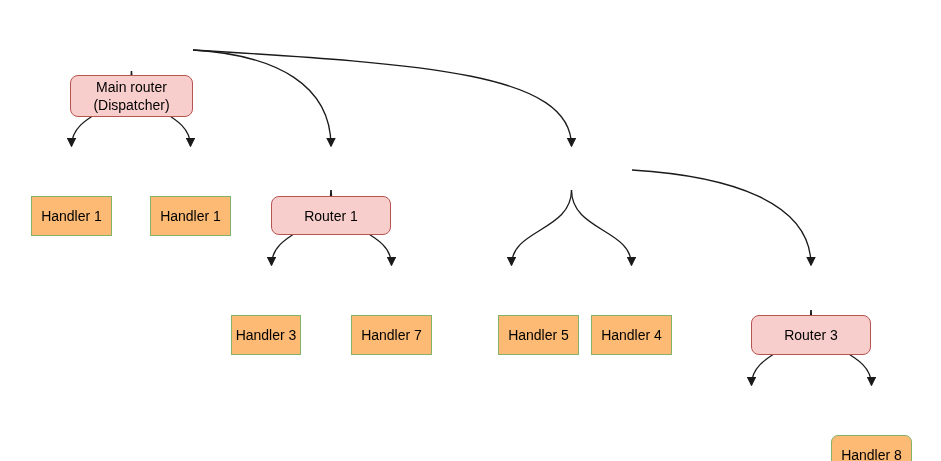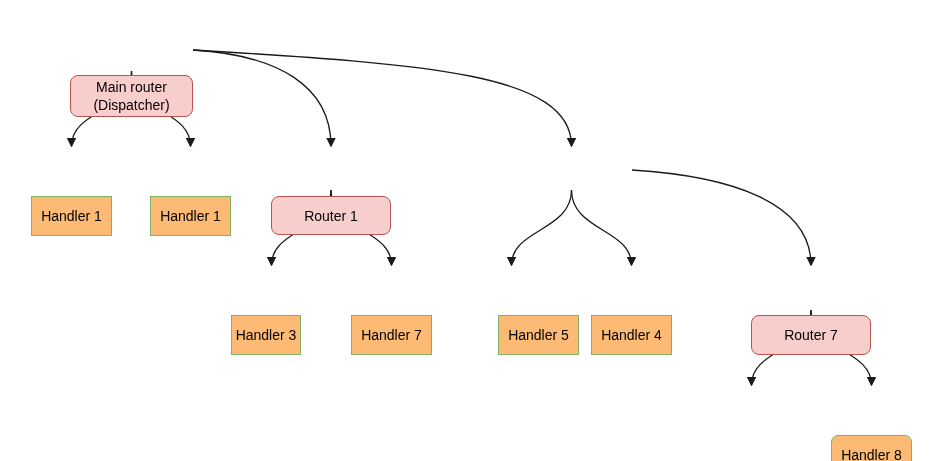--- a/index.html
+++ b/index.html
@@ -97,21 +97,21 @@
 
   <div class="node handler" style="left:498px; top:270px; width:81px; height:40px;">
     <span>Handler 5</span>
   </div>
 
   <div class="node handler" style="left:591px; top:270px; width:81px; height:40px;">
     <span>Handler 4</span>
   </div>
 
   <div class="node router" style="left:751px; top:270px; width:120px; height:40px;">
-    <span>Router 7</span>
+    <span>Router 3</span>
   </div>
 
 
   <div class="node handler" style="left:831px; top:390px; width:81px; height:39px;border-radius:7px;">
     <span>Handler 8</span>
   </div>
 
 </div>
 
 </body></html>

